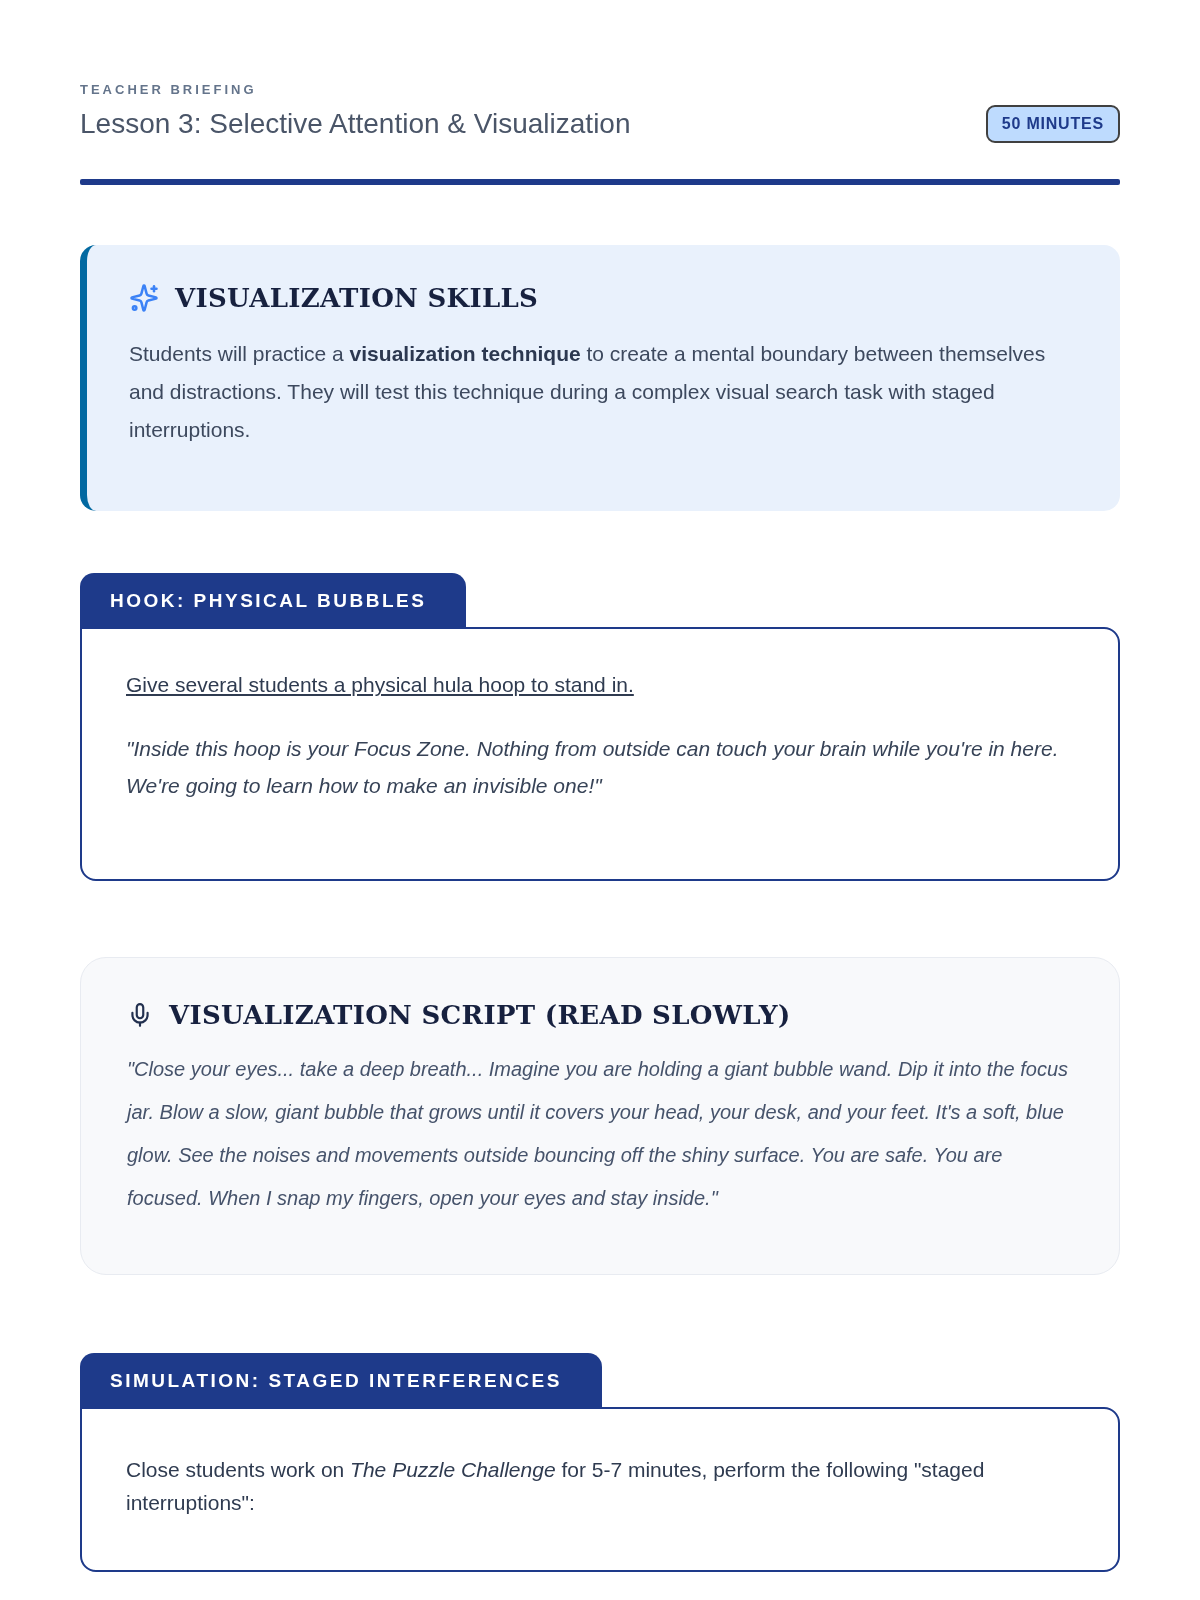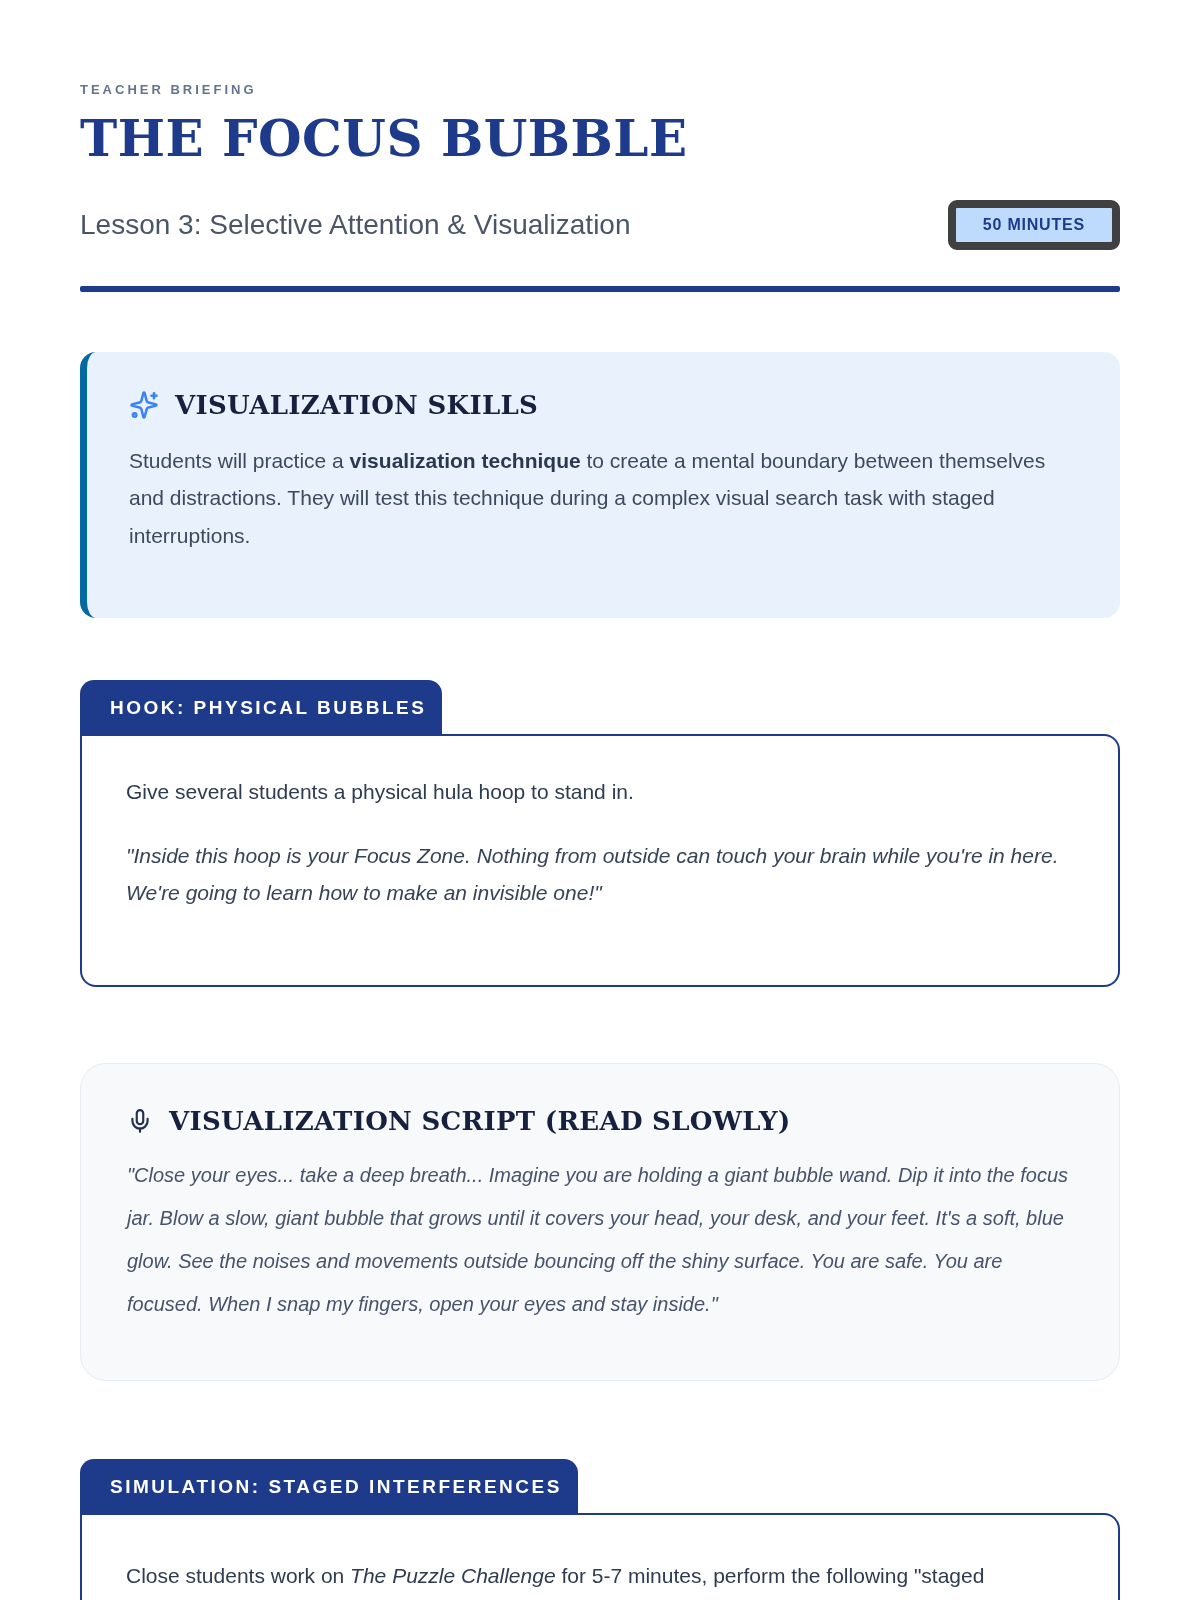--- a/index.html
+++ b/index.html
@@ -35,23 +35,23 @@
     display: flex;
     align-items: center;
     justify-content: space-between;
   }
   .subtitle {
     font-size: 28px;
     color: #4a5568;
   }
   .duration-badge {
     background: #bedbfe;
-    border: 8px solid #404040;
+    border: 2px solid #404040;
     border-radius: 9px;
-    padding: 8px 27px;
+    padding: 8px 14px;
     font-size: 16px;
     font-weight: 700;
     letter-spacing: 0.8px;
     color: #1e3a8a;
   }
   .divider {
     margin-top: 36px;
     height: 6px;
     background: #1e3a8a;
     border-radius: 2px;
@@ -86,34 +86,35 @@
   .objective-body b { color: #2c3850; }
 
   
   .section-tab {
     display: inline-block;
     background: #1e3a8a;
     color: #ffffff;
     font-size: 19px;
     font-weight: 700;
     letter-spacing: 2.5px;
-    padding: 17px 16px 15px 30px;
+    padding: 17px 40px 15px 30px;
     border-radius: 14px 14px 0 0;
   }
   .hook-tab { margin-top: 62px; }
   .sim-tab { margin-top: 78px; }
   .bordered-card {
     border: 2px solid #1e3a8a;
     border-radius: 0 16px 16px 16px;
     background: #ffffff;
     padding: 44px 44px 50px 44px;
   }
   .hook-line {
     font-size: 21px;
     color: #2f3b50;
+    text-decoration: underline;
   }
   .hook-quote {
     margin-top: 34px;
     font-size: 21px;
     font-style: italic;
     line-height: 1.75;
     color: #374357;
   }
 
   
@@ -145,21 +146,20 @@
   .icon-blue { color: #3b82f6; }
   .icon-navy { color: #22304f; }
 </style>
 </head>
 <body>
 
 <div class="content">
 
   
   <div class="eyebrow">TEACHER BRIEFING</div>
-  <h1 class="page-title">THE FOCUS BUBBLE</h1>
   <div class="subtitle-row">
     <div class="subtitle">Lesson 3: Selective Attention &amp; Visualization</div>
     <div class="duration-badge">50 MINUTES</div>
   </div>
   <div class="divider"></div>
 
   
   <div class="objective-card">
     <div class="card-heading-row">
       <span class="icon icon-blue">

